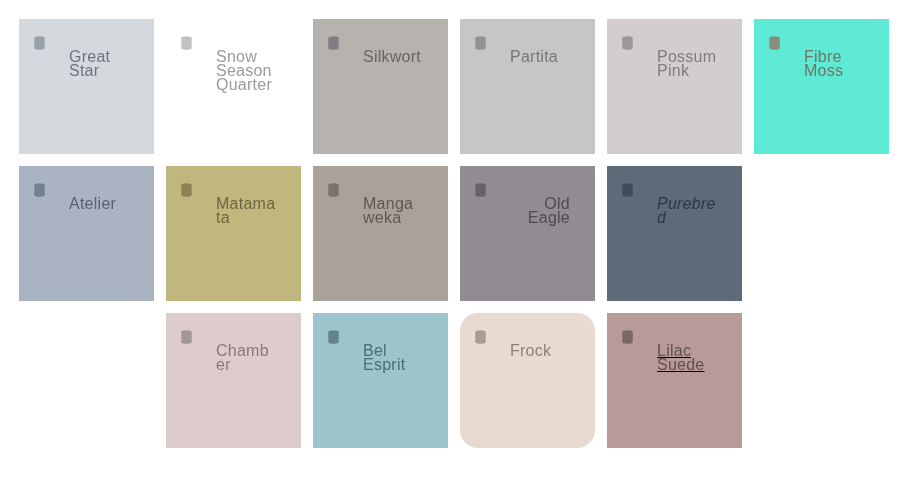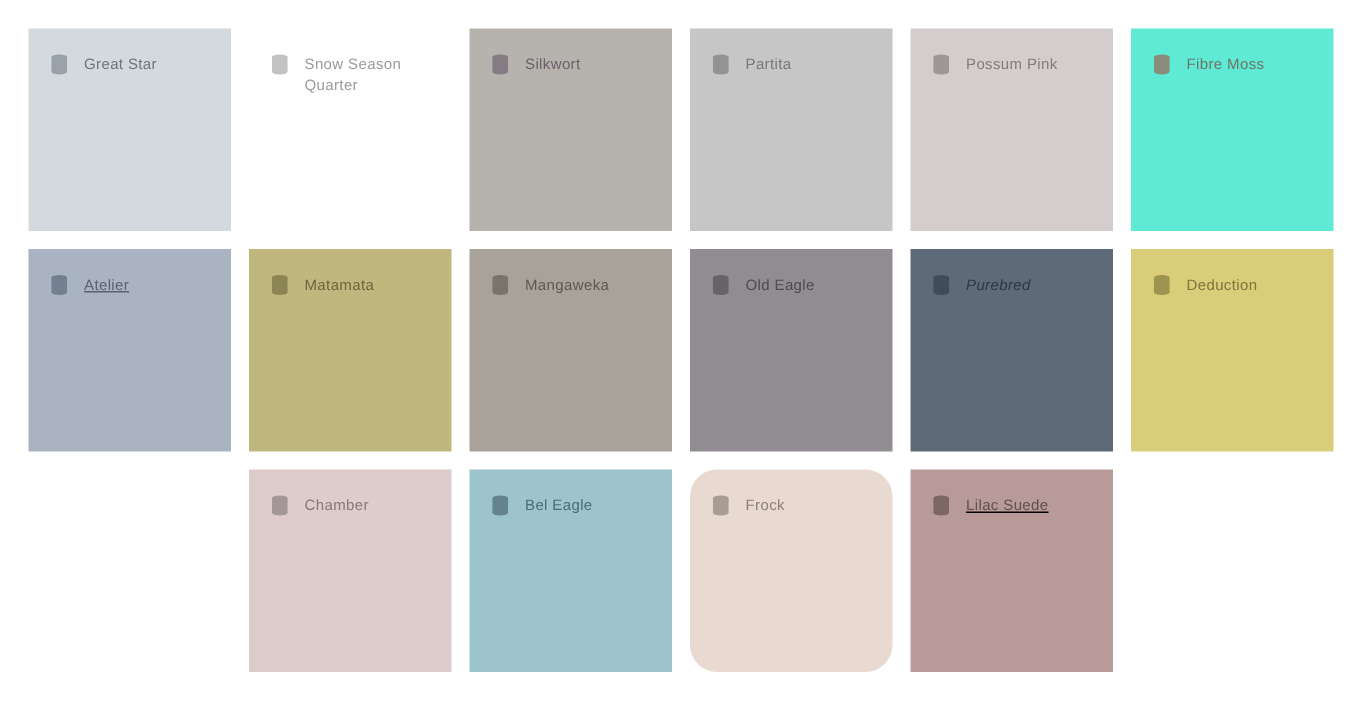--- a/index.html
+++ b/index.html
@@ -62,25 +62,25 @@
   }
 
   .swatch-icon svg {
     display: block;
     width: 13px;
     height: 15px;
   }
 
   .swatch-label {
     font-family: "Liberation Sans", sans-serif;
-    font-size: 10px;
+    font-size: 16px;
     line-height: 14px;
     letter-spacing: 0.25px;
     word-break: break-word;
-    margin: 2px;
+    margin: 15px;
     padding: 0;
   }
 </style>
 </head>
 <body style="background: rgb(255, 255, 255);">
 
 <div id="swatch-grid">
     <div class="grid-row">
       <div class="swatch-card" style="background: rgb(211, 217, 221);">
     <div class="swatch-head">
@@ -186,21 +186,21 @@
         <svg viewBox="0 0 13 15" xmlns="http://www.w3.org/2000/svg">
           <ellipse class="ico-fill" cx="6.5" cy="2.1" rx="5.2" ry="1.8" fill="#73808f"></ellipse>
           <rect class="ico-fill" x="1.3" y="2.1" width="10.4" height="2.6" fill="#73808f"></rect>
           <ellipse class="ico-fill" cx="6.5" cy="4.8" rx="5.2" ry="1.8" fill="#73808f"></ellipse>
           <rect class="ico-fill" x="1.3" y="5.1" width="10.4" height="1.6" fill="#73808f"></rect>
           <ellipse class="ico-fill" cx="6.5" cy="7.1" rx="5.2" ry="1.8" fill="#73808f"></ellipse>
           <rect class="ico-fill" x="1.3" y="7.3" width="10.4" height="4.6" fill="#73808f"></rect>
           <ellipse class="ico-fill" cx="6.5" cy="11.9" rx="5.2" ry="1.8" fill="#73808f"></ellipse>
         </svg>
       </span>
-      <span class="swatch-label" style="color: rgb(89, 98, 114); text-decoration: underline;">Atelier</span>
+      <span class="swatch-label" style="color: rgb(89, 98, 114);">Atelier</span>
     </div>
   </div>
       <div class="swatch-card" style="background: rgb(191, 183, 126);">
     <div class="swatch-head">
       <span class="swatch-icon">
         <svg viewBox="0 0 13 15" xmlns="http://www.w3.org/2000/svg">
           <ellipse class="ico-fill" cx="6.5" cy="2.1" rx="5.2" ry="1.8" fill="#8c8553"></ellipse>
           <rect class="ico-fill" x="1.3" y="2.1" width="10.4" height="2.6" fill="#8c8553"></rect>
           <ellipse class="ico-fill" cx="6.5" cy="4.8" rx="5.2" ry="1.8" fill="#8c8553"></ellipse>
           <rect class="ico-fill" x="1.3" y="5.1" width="10.4" height="1.6" fill="#8c8553"></rect>
@@ -253,36 +253,20 @@
           <ellipse class="ico-fill" cx="6.5" cy="4.8" rx="5.2" ry="1.8" fill="#414c58"></ellipse>
           <rect class="ico-fill" x="1.3" y="5.1" width="10.4" height="1.6" fill="#414c58"></rect>
           <ellipse class="ico-fill" cx="6.5" cy="7.1" rx="5.2" ry="1.8" fill="#414c58"></ellipse>
           <rect class="ico-fill" x="1.3" y="7.3" width="10.4" height="4.6" fill="#414c58"></rect>
           <ellipse class="ico-fill" cx="6.5" cy="11.9" rx="5.2" ry="1.8" fill="#414c58"></ellipse>
         </svg>
       </span>
       <span class="swatch-label" style="color: rgb(46, 55, 66); font-style: italic;">Purebred</span>
     </div>
   </div>
-      <div class="swatch-card" style="background: rgb(217, 205, 121);">
-    <div class="swatch-head">
-      <span class="swatch-icon">
-        <svg viewBox="0 0 13 15" xmlns="http://www.w3.org/2000/svg">
-          <ellipse class="ico-fill" cx="6.5" cy="2.1" rx="5.2" ry="1.8" fill="#9d9450"></ellipse>
-          <rect class="ico-fill" x="1.3" y="2.1" width="10.4" height="2.6" fill="#9d9450"></rect>
-          <ellipse class="ico-fill" cx="6.5" cy="4.8" rx="5.2" ry="1.8" fill="#9d9450"></ellipse>
-          <rect class="ico-fill" x="1.3" y="5.1" width="10.4" height="1.6" fill="#9d9450"></rect>
-          <ellipse class="ico-fill" cx="6.5" cy="7.1" rx="5.2" ry="1.8" fill="#9d9450"></ellipse>
-          <rect class="ico-fill" x="1.3" y="7.3" width="10.4" height="4.6" fill="#9d9450"></rect>
-          <ellipse class="ico-fill" cx="6.5" cy="11.9" rx="5.2" ry="1.8" fill="#9d9450"></ellipse>
-        </svg>
-      </span>
-      <span class="swatch-label" style="color: rgb(125, 117, 61);">Deduction</span>
-    </div>
-  </div>
     </div>
     <div class="grid-row">
       <div class="swatch-card is-empty" style="background: rgb(255, 255, 255);">
     <div class="swatch-head">
       <span class="swatch-icon" style="visibility: hidden;">
         <svg viewBox="0 0 13 15" xmlns="http://www.w3.org/2000/svg">
           <ellipse class="ico-fill" cx="6.5" cy="2.1" rx="5.2" ry="1.8" fill="#ffffff"></ellipse>
           <rect class="ico-fill" x="1.3" y="2.1" width="10.4" height="2.6" fill="#ffffff"></rect>
           <ellipse class="ico-fill" cx="6.5" cy="4.8" rx="5.2" ry="1.8" fill="#ffffff"></ellipse>
           <rect class="ico-fill" x="1.3" y="5.1" width="10.4" height="1.6" fill="#ffffff"></rect>
@@ -316,21 +300,21 @@
         <svg viewBox="0 0 13 15" xmlns="http://www.w3.org/2000/svg">
           <ellipse class="ico-fill" cx="6.5" cy="2.1" rx="5.2" ry="1.8" fill="#63848c"></ellipse>
           <rect class="ico-fill" x="1.3" y="2.1" width="10.4" height="2.6" fill="#63848c"></rect>
           <ellipse class="ico-fill" cx="6.5" cy="4.8" rx="5.2" ry="1.8" fill="#63848c"></ellipse>
           <rect class="ico-fill" x="1.3" y="5.1" width="10.4" height="1.6" fill="#63848c"></rect>
           <ellipse class="ico-fill" cx="6.5" cy="7.1" rx="5.2" ry="1.8" fill="#63848c"></ellipse>
           <rect class="ico-fill" x="1.3" y="7.3" width="10.4" height="4.6" fill="#63848c"></rect>
           <ellipse class="ico-fill" cx="6.5" cy="11.9" rx="5.2" ry="1.8" fill="#63848c"></ellipse>
         </svg>
       </span>
-      <span class="swatch-label" style="color: rgb(77, 108, 116);">Bel Eagle</span>
+      <span class="swatch-label" style="color: rgb(77, 108, 116);">Bel Esprit</span>
     </div>
   </div>
       <div class="swatch-card" style="background: rgb(232, 217, 209); border-radius: 18px;">
     <div class="swatch-head">
       <span class="swatch-icon">
         <svg viewBox="0 0 13 15" xmlns="http://www.w3.org/2000/svg">
           <ellipse class="ico-fill" cx="6.5" cy="2.1" rx="5.2" ry="1.8" fill="#a99c94"></ellipse>
           <rect class="ico-fill" x="1.3" y="2.1" width="10.4" height="2.6" fill="#a99c94"></rect>
           <ellipse class="ico-fill" cx="6.5" cy="4.8" rx="5.2" ry="1.8" fill="#a99c94"></ellipse>
           <rect class="ico-fill" x="1.3" y="5.1" width="10.4" height="1.6" fill="#a99c94"></rect>

